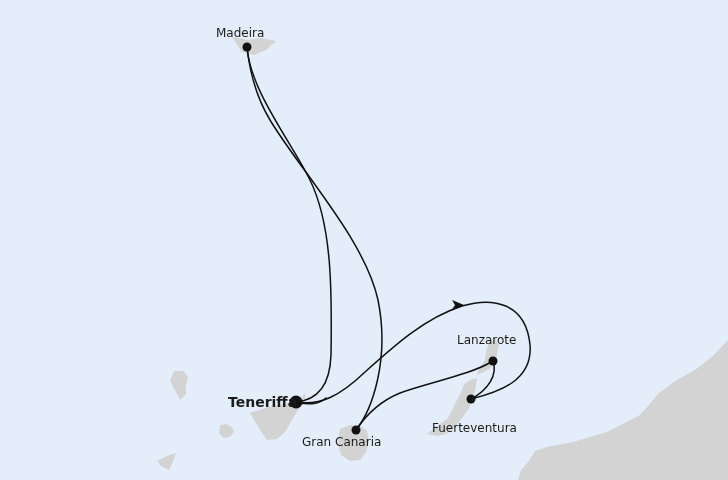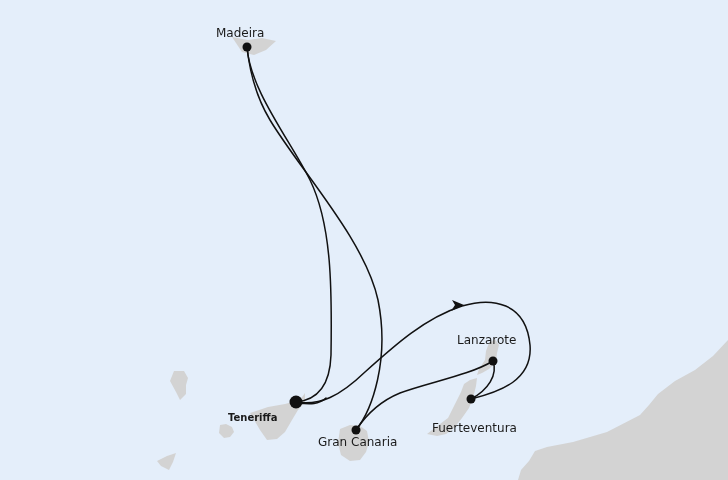--- a/index.html
+++ b/index.html
@@ -7,21 +7,21 @@
   .map { position: relative; width: 728px; height: 480px; background: #e4eefa; text-decoration: underline; }
   svg.layer { position: absolute; left: 0; top: 0; }
   .label {
     position: absolute;
     font-family: "DejaVu Sans", "Liberation Sans", sans-serif;
     font-size: 12px;
     color: #1a1a1a;
     white-space: nowrap;
     line-height: 14px;
   }
-  .label.bold { font-weight: bold; font-size: 10px; margin-top: 16px; }
+  .label.bold { font-weight: bold; font-size: 14px; }
 </style>
 </head>
 <body>
 
 <div class="map">
   <svg class="layer" width="728" height="480" viewBox="0 0 728 480">
     <rect x="0" y="0" width="728" height="480" fill="#e4eefa"></rect>
 
     <g fill="#d3d3d3" stroke="none">
 
@@ -65,16 +65,16 @@
       <circle cx="247" cy="47" r="4.5"></circle>
       <circle cx="296" cy="402" r="6.5"></circle>
       <circle cx="356" cy="430" r="4.5"></circle>
       <circle cx="493" cy="361" r="4.5"></circle>
       <circle cx="471" cy="399" r="4.5"></circle>
     </g>
   </svg>
 
   <div class="label" style="left:216px; top:26px;">Madeira</div>
   <div class="label bold" style="left:228px; top:395px;">Teneriffa</div>
-  <div class="label" style="left:318px; top:435px;">Gran Canaria</div>
+  <div class="label" style="left:302px; top:435px;">Gran Canaria</div>
   <div class="label" style="left:457px; top:333px;">Lanzarote</div>
   <div class="label" style="left:432px; top:421px;">Fuerteventura</div>
 </div>
 
 </body></html>

